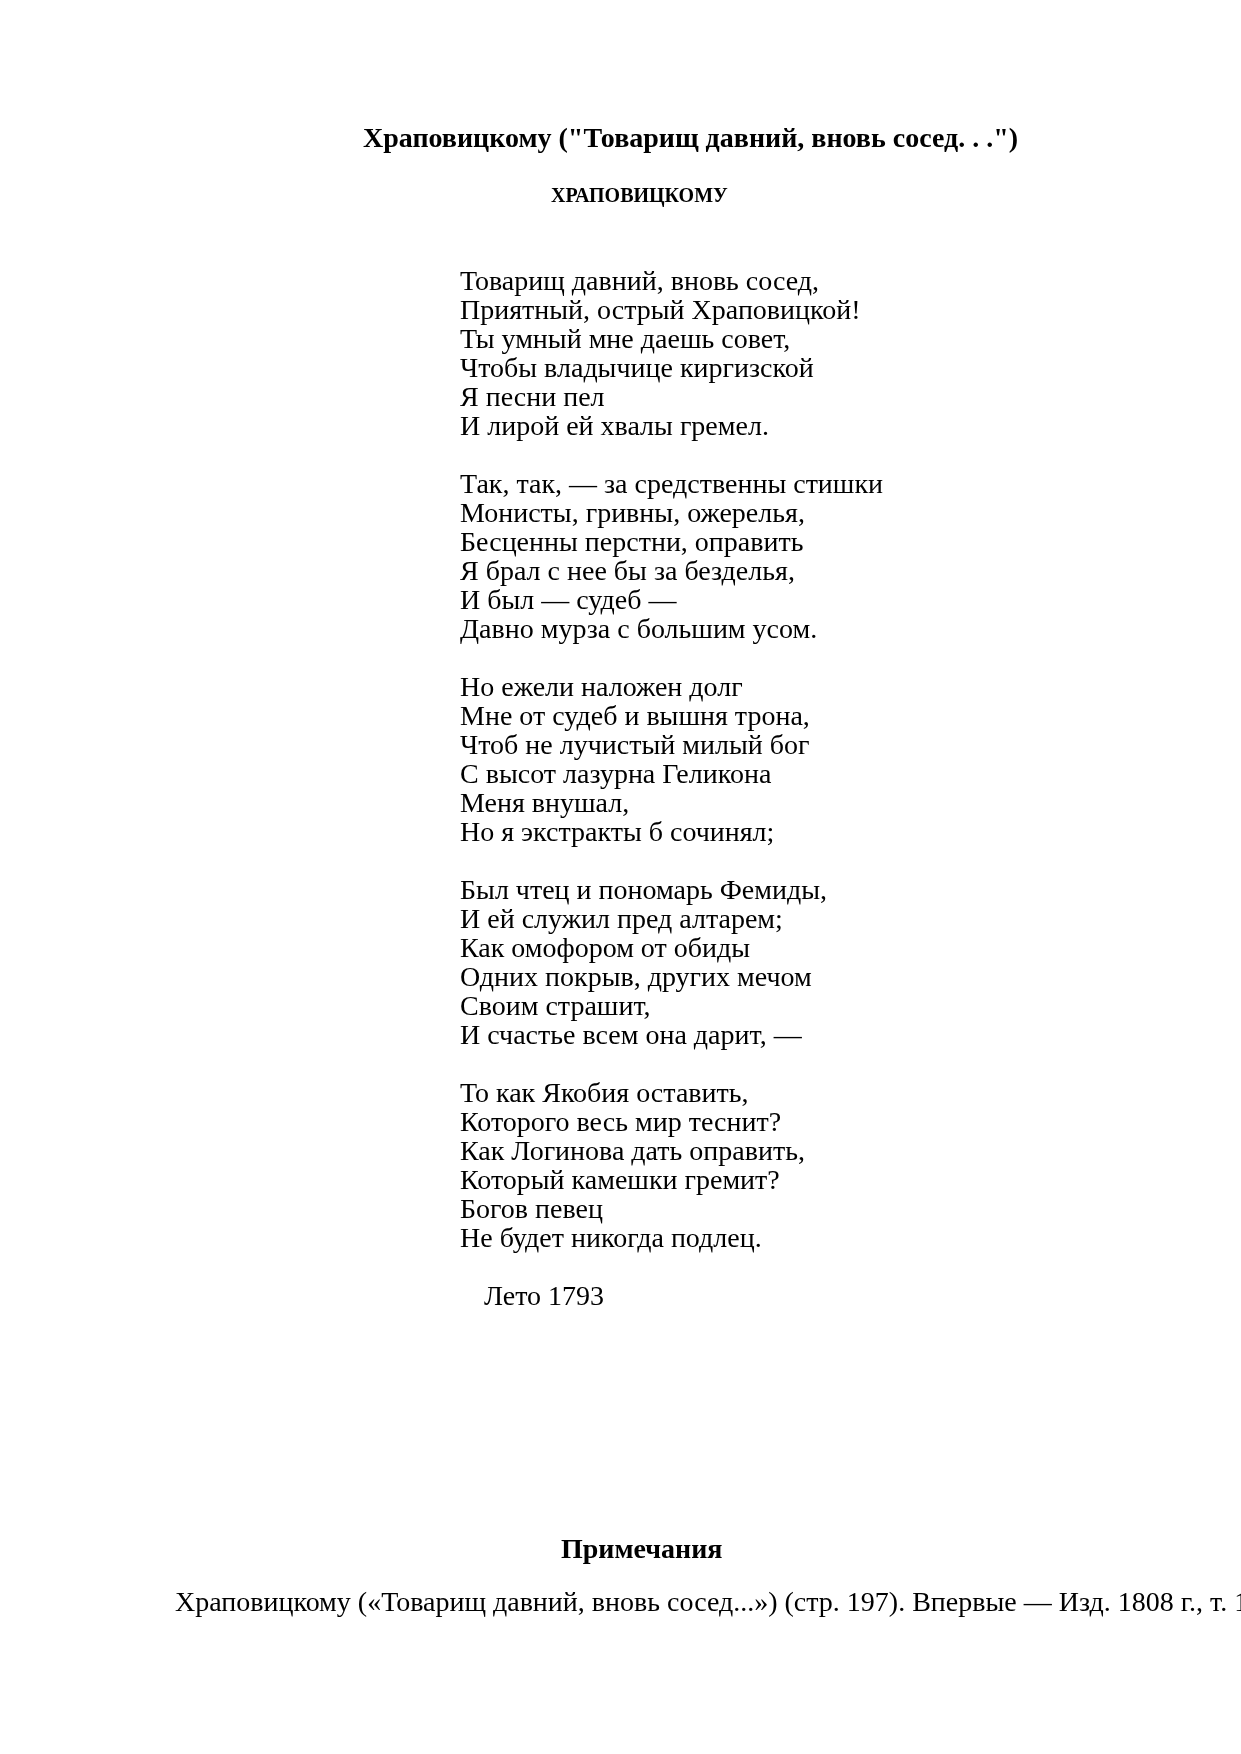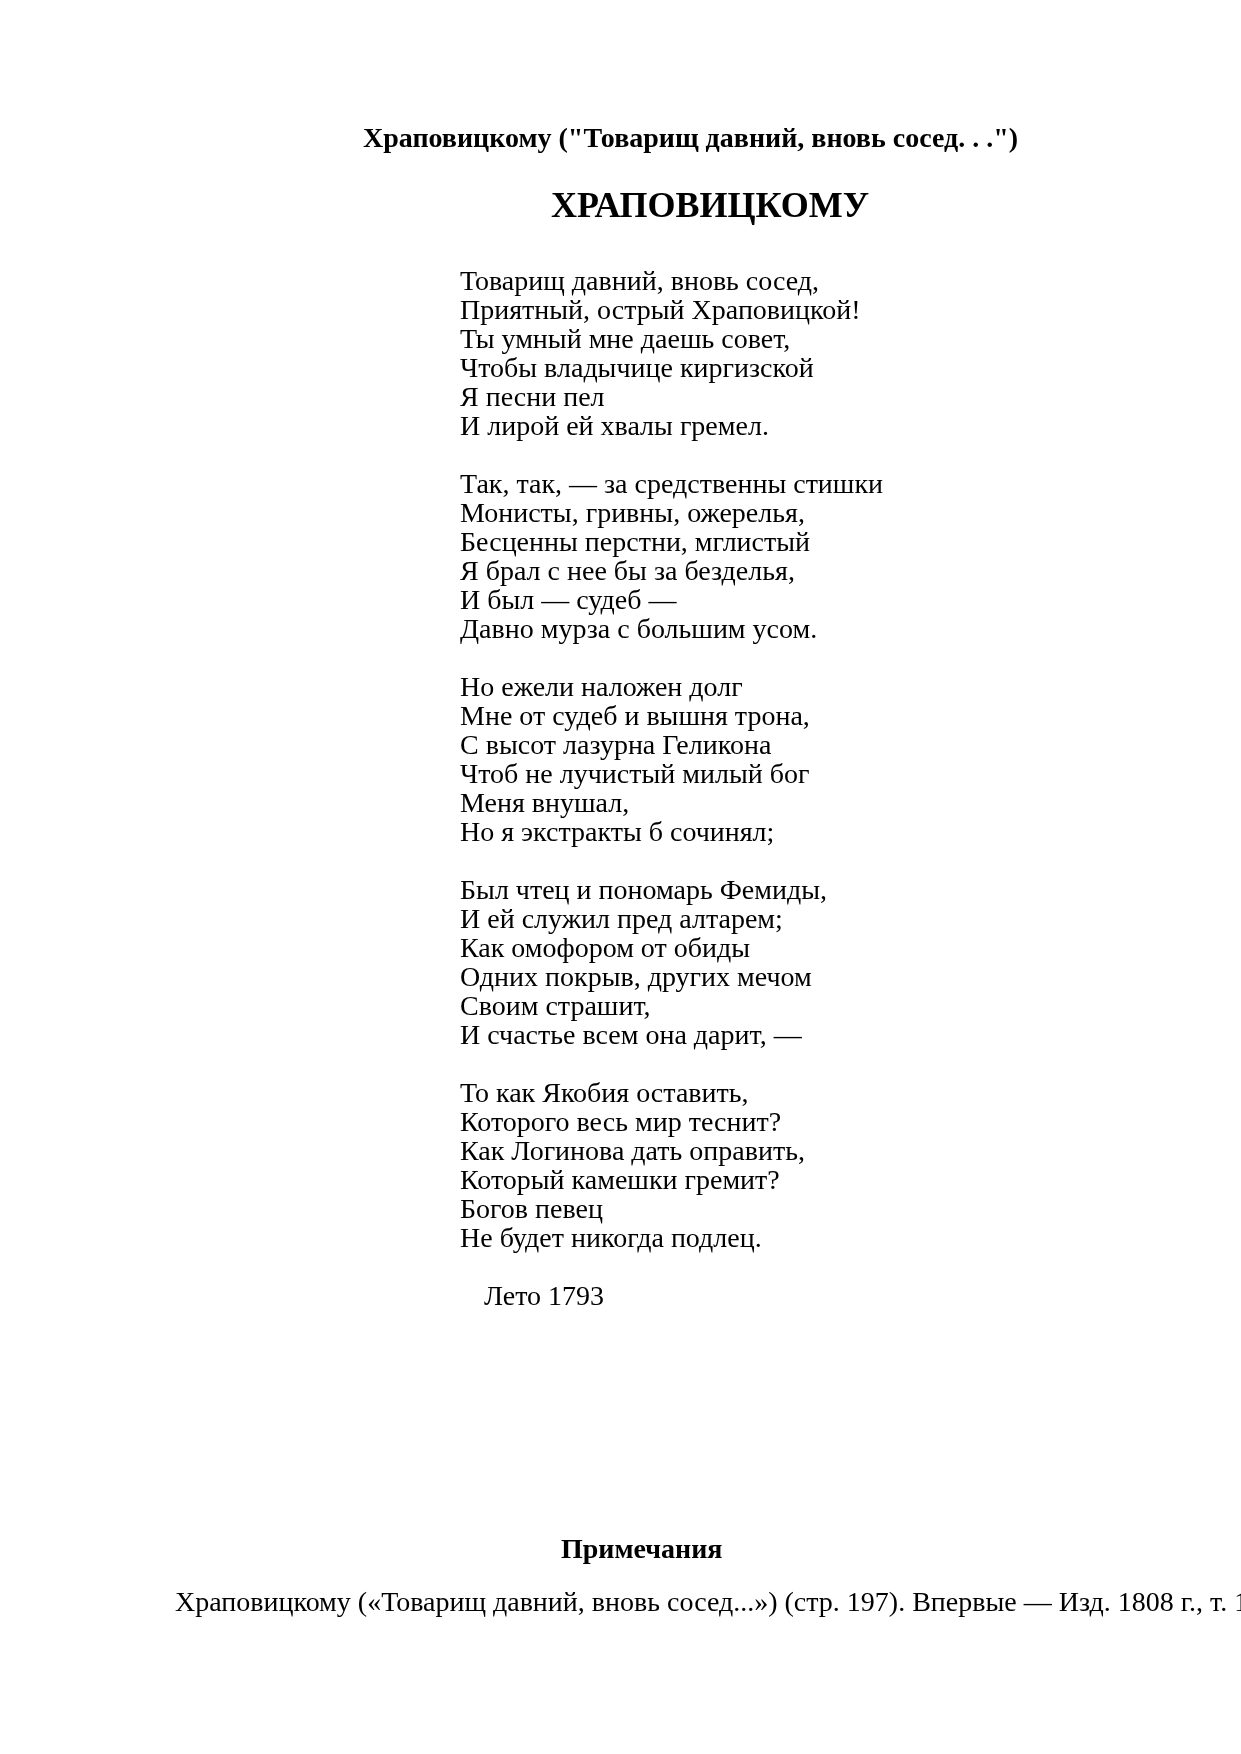--- a/index.html
+++ b/index.html
@@ -22,21 +22,21 @@
     left: 363px;
     top: 122px;
     font-weight: bold;
     white-space: nowrap;
   }
   .poem-title {
     position: absolute;
     left: 551px;
     top: 184px;
     margin: 0;
-    font-size: 36px;
+    font-size: 20px;
     font-weight: bold;
     white-space: nowrap;
   }
   .poem {
     position: absolute;
     left: 460px;
     top: 250px;
     line-height: 29px;
   }
   .stanza {
@@ -82,31 +82,31 @@
       <div class="poem-line">Приятный, острый Храповицкой!</div>
       <div class="poem-line">Ты умный мне даешь совет,</div>
       <div class="poem-line">Чтобы владычице киргизской</div>
       <div class="poem-line">Я песни пел</div>
       <div class="poem-line">И лирой ей хвалы гремел.</div>
     </div>
 
     <div class="stanza">
       <div class="poem-line">Так, так, — за средственны стишки</div>
       <div class="poem-line">Монисты, гривны, ожерелья,</div>
-      <div class="poem-line">Бесценны перстни, мглистый</div>
+      <div class="poem-line">Бесценны перстни, оправить</div>
       <div class="poem-line">Я брал с нее бы за безделья,</div>
       <div class="poem-line">И был — судеб —</div>
       <div class="poem-line">Давно мурза с большим усом.</div>
     </div>
 
     <div class="stanza">
       <div class="poem-line">Но ежели наложен долг</div>
       <div class="poem-line">Мне от судеб и вышня трона,</div>
+      <div class="poem-line">Чтоб не лучистый милый бог</div>
       <div class="poem-line">С высот лазурна Геликона</div>
-      <div class="poem-line">Чтоб не лучистый милый бог</div>
       <div class="poem-line">Меня внушал,</div>
       <div class="poem-line">Но я экстракты б сочинял;</div>
     </div>
 
     <div class="stanza">
       <div class="poem-line">Был чтец и пономарь Фемиды,</div>
       <div class="poem-line">И ей служил пред алтарем;</div>
       <div class="poem-line">Как омофором от обиды</div>
       <div class="poem-line">Одних покрыв, других мечом</div>
       <div class="poem-line">Своим страшит,</div>

